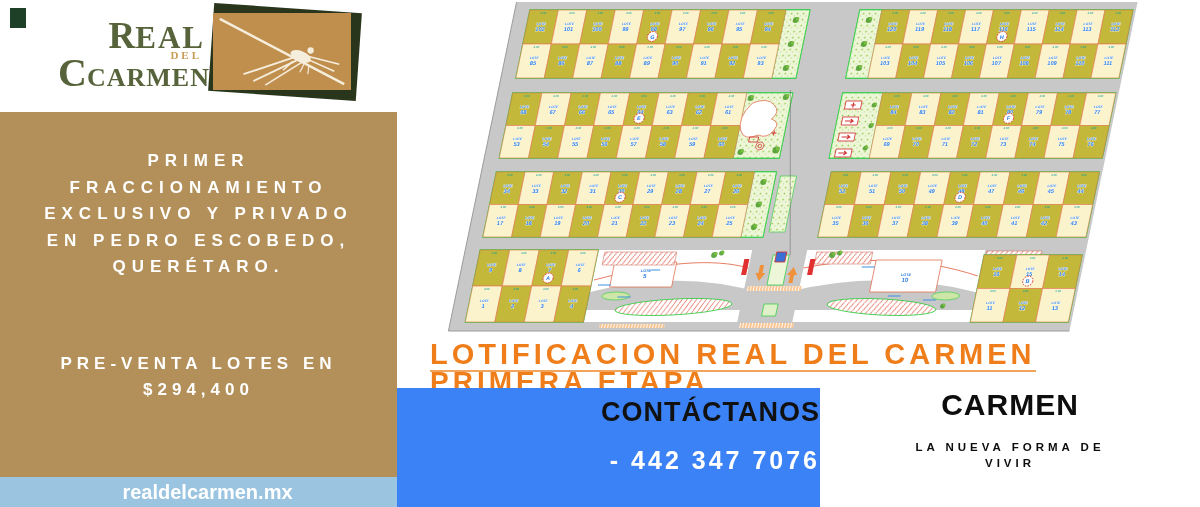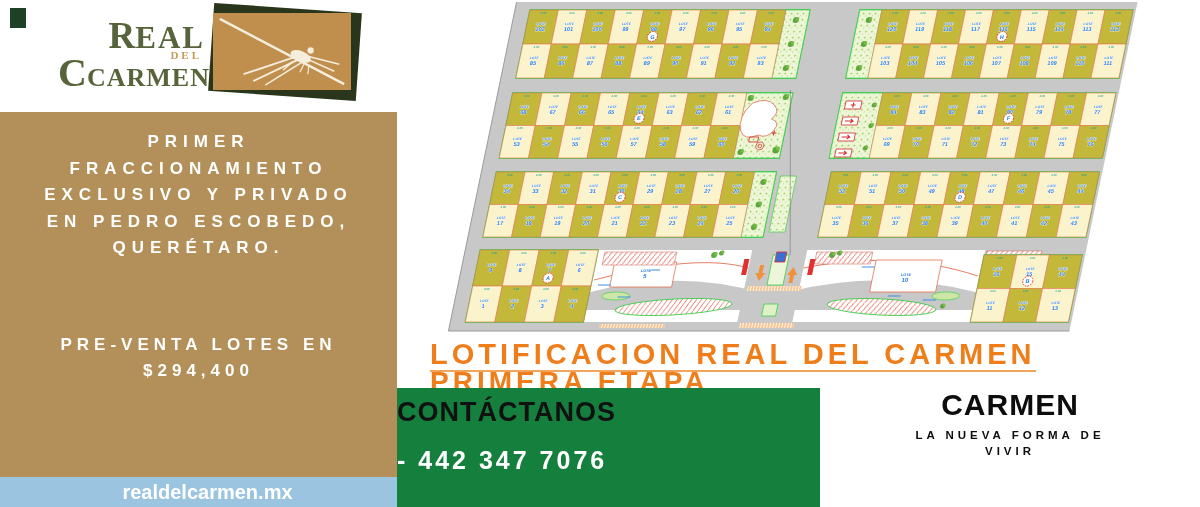--- a/index.html
+++ b/index.html
@@ -20,39 +20,39 @@
   #logo-real .ini{font-size:37px}
   #logo-real .rest{font-size:31px;letter-spacing:2px}
   #logo-del{right:168px;top:45px;color:#c79b55;font-size:11px;letter-spacing:3px;
             font-family:"Liberation Serif",serif;font-weight:bold;white-space:nowrap}
   #logo-carmen{right:160px;top:45px}
   #logo-carmen .ini{font-size:40px}
   #logo-carmen .rest{font-size:26px;letter-spacing:1px}
 
   
   #left-panel{left:0;top:112px;width:397px;height:365px;background:#b3905a;color:#fff;text-align:center}
-  #headline{padding-top:17px}
+  #headline{padding-top:36px}
   .hl{font-size:17px;font-weight:bold;letter-spacing:6px;line-height:26.5px}
   #presale{margin-top:70px}
   .ps{font-size:17px;font-weight:bold;letter-spacing:5px;line-height:26px}
 
   
   #website-bar{left:0;top:477px;width:820px;height:30px;background:#9ac4e0}
   #website-text{width:415px;text-align:center;color:#fff;font-weight:bold;font-size:20px;line-height:30px}
 
   
-  #contact-box{left:397px;top:388px;width:423px;height:119px;background:#15803d;text-align:left}
+  #contact-box{left:397px;top:388px;width:423px;height:119px;background:#3b82f6;text-align:right}
   #contact-heading{padding-top:9px;font-size:27px;font-weight:800;color:#111;letter-spacing:1px}
   #contact-phone{margin-top:18px;font-size:25px;color:#fff;font-weight:bold;letter-spacing:3px}
 
   
   #brand-footer{left:840px;top:390px;width:340px;text-align:center;color:#0d0d0d}
   .bf1{font-size:30px;font-weight:800;line-height:29px;letter-spacing:1px}
   .bftag{font-size:11.5px;font-weight:bold;letter-spacing:4px;line-height:16px}
-  #bftag1{margin-top:8px}
+  #bftag1{margin-top:20px}
 
   
   #plan-title{left:430px;top:340px;width:645px;text-align:left;color:#ef7d1a;font-weight:bold}
   #pt1{font-size:29px;letter-spacing:4px;line-height:28px}
   #pt2{font-size:28px;letter-spacing:4px;line-height:27px}
   .u{border-bottom:2px solid #f2a35c;padding-bottom:0px}
 
   
   #plan-svg{position:absolute;left:440px;top:0;width:705px;height:333px;
             font-family:"Liberation Sans",sans-serif}

